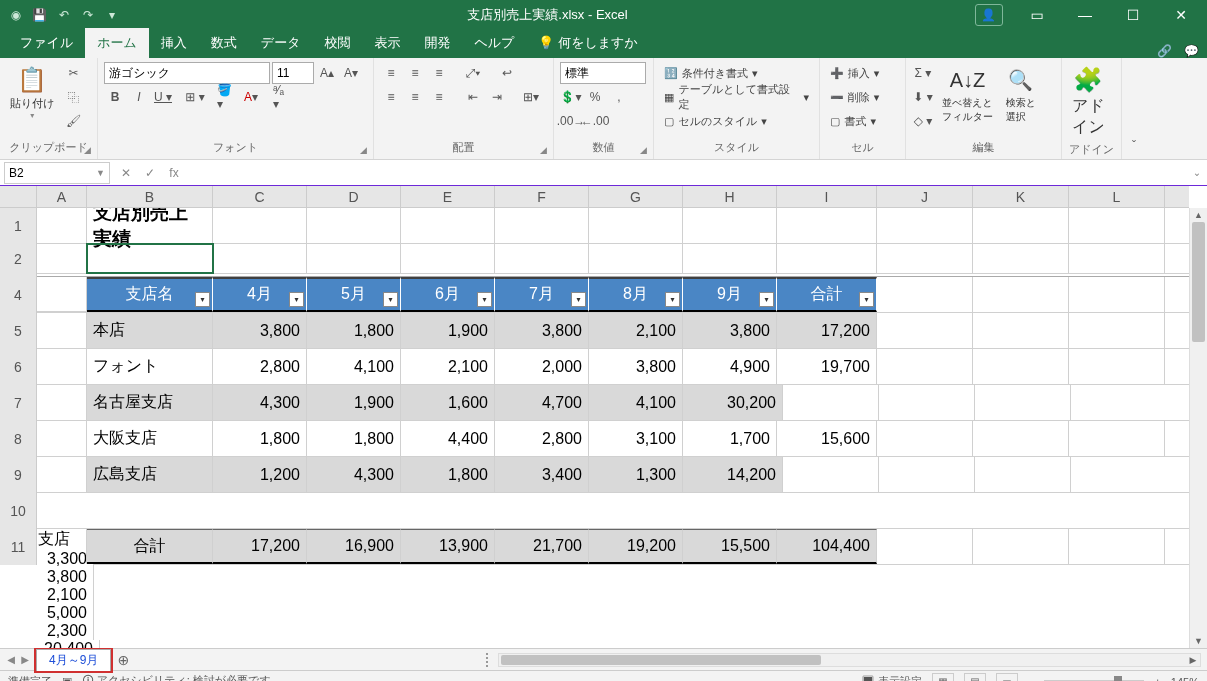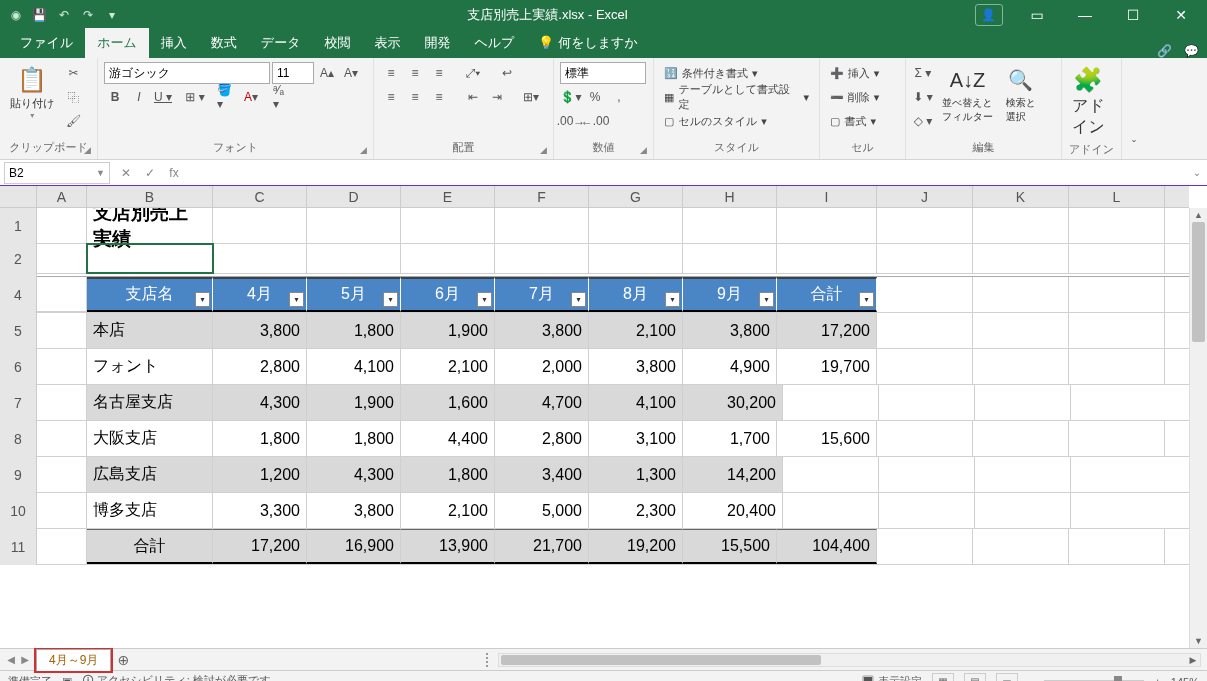--- a/index.html
+++ b/index.html
@@ -68,21 +68,21 @@
 .tbl-hdr-top .cell { border-top: 2px solid #404040; }
 .tbl-body-even .cell.used { background: #d9d9d9; }
 .tbl-body-odd .cell.used { background: #fff; }
 .tbl-total .cell.used { background: #d9d9d9; border-top: 1px solid #666; border-bottom: 2px solid #000; }
 .filter-btn { position: absolute; right: 2px; bottom: 3px; width: 15px; height: 15px; background: #fff; border: 1px solid #888; font-size: 8px; color: #333; display: flex; align-items: center; justify-content: center; }
 .active-cell { outline: 2px solid #217346; outline-offset: -1px; }
 
 
 .sheet-tabs { height: 22px; background: #f3f3f3; border-top: 1px solid #ccc; display: flex; align-items: center; }
 .st-nav { width: 36px; display: flex; justify-content: space-around; color: #888; font-size: 10px; padding: 0 4px; }
-.sheet-tab { padding: 2px 12px; background: #fff; border: 1px solid #aaa; border-bottom: none; font-size: 12px; color: #a16207; }
+.sheet-tab { padding: 2px 12px; background: #fff; border: 1px solid #aaa; border-bottom: none; font-size: 12px; color: #1d4ed8; }
 .sheet-tab.hl { outline: 2px solid #d03030; outline-offset: 0; }
 .add-sheet { width: 24px; display: flex; align-items: center; justify-content: center; color: #666; font-size: 14px; }
 .hscroll { flex: 1; margin: 0 6px; height: 14px; background: #f0f0f0; border: 1px solid #ddd; position: relative; }
 .hscroll .thumb { position: absolute; left: 2px; top: 1px; bottom: 1px; width: 320px; background: #c1c1c1; border-radius: 2px; }
 .hscroll .arrow { position: absolute; top: 0; bottom: 0; width: 14px; display: flex; align-items: center; justify-content: center; font-size: 9px; color: #666; }
 
 
 .status-bar { height: 22px; background: #f3f3f3; border-top: 1px solid #ccc; display: flex; align-items: center; font-size: 11px; color: #555; padding: 0 8px; gap: 10px; }
 .sb-right { margin-left: auto; display: flex; align-items: center; gap: 10px; }
 .zoom-slider { width: 100px; height: 4px; background: #ccc; position: relative; }
@@ -435,21 +435,21 @@
           <div class="cell cC used" style="justify-content:flex-end">1,200</div>
           <div class="cell cD used" style="justify-content:flex-end">4,300</div>
           <div class="cell cE used" style="justify-content:flex-end">1,800</div>
           <div class="cell cF used" style="justify-content:flex-end">3,400</div>
           <div class="cell cH used" style="justify-content:flex-end">1,300</div>
           <div class="cell cI used" style="justify-content:flex-end">14,200</div>
           <div class="cell cJ"></div>
           <div class="cell cK"></div>
           <div class="cell cL"></div>
         </div>
-        <div class="row tbl-body-odd" style="height: 36px;">
+        <div class="row tbl-body-odd" style="height: 36px; flex-direction: column;">
           <div class="row-h" style="height:36px">10</div>
           <div class="cell cA"></div>
           <div class="cell cB used">博多支店</div>
           <div class="cell cC used" style="justify-content:flex-end">3,300</div>
           <div class="cell cD used" style="justify-content:flex-end">3,800</div>
           <div class="cell cE used" style="justify-content:flex-end">2,100</div>
           <div class="cell cF used" style="justify-content:flex-end">5,000</div>
           <div class="cell cH used" style="justify-content:flex-end">2,300</div>
           <div class="cell cI used" style="justify-content:flex-end">20,400</div>
           <div class="cell cJ"></div>

